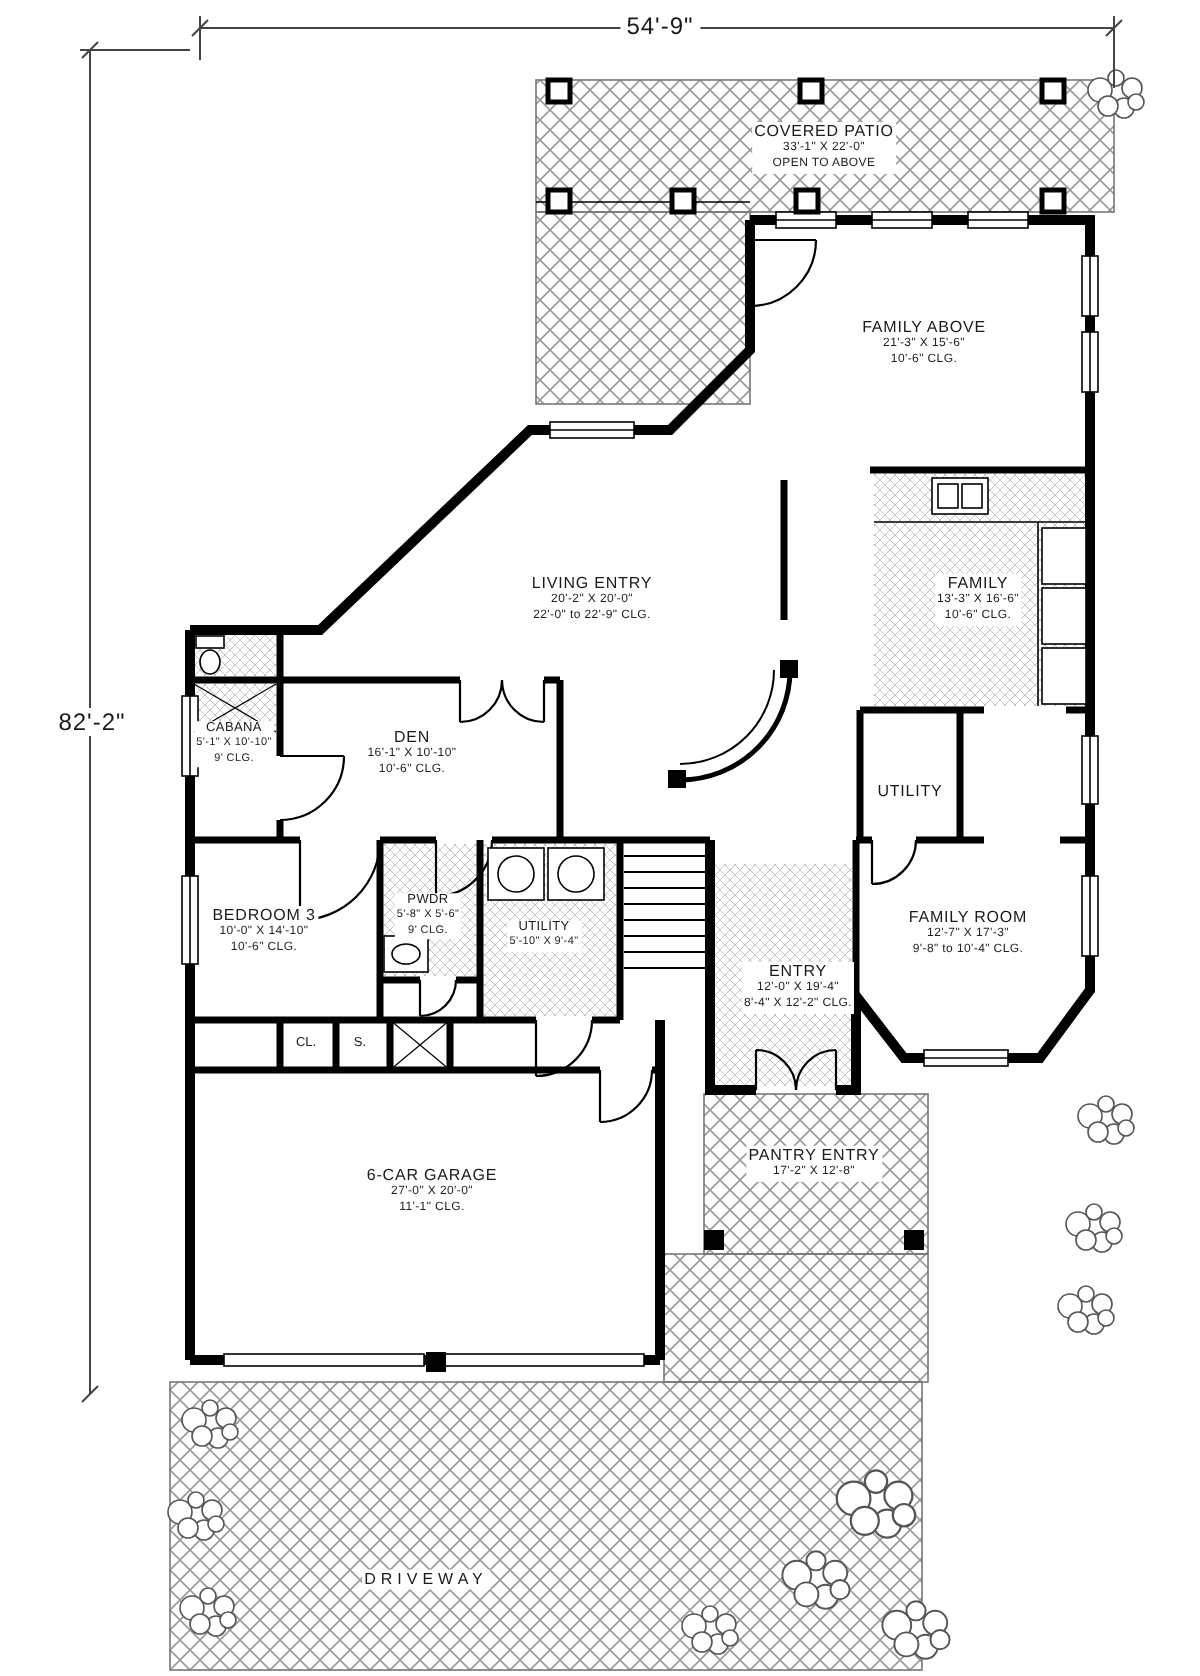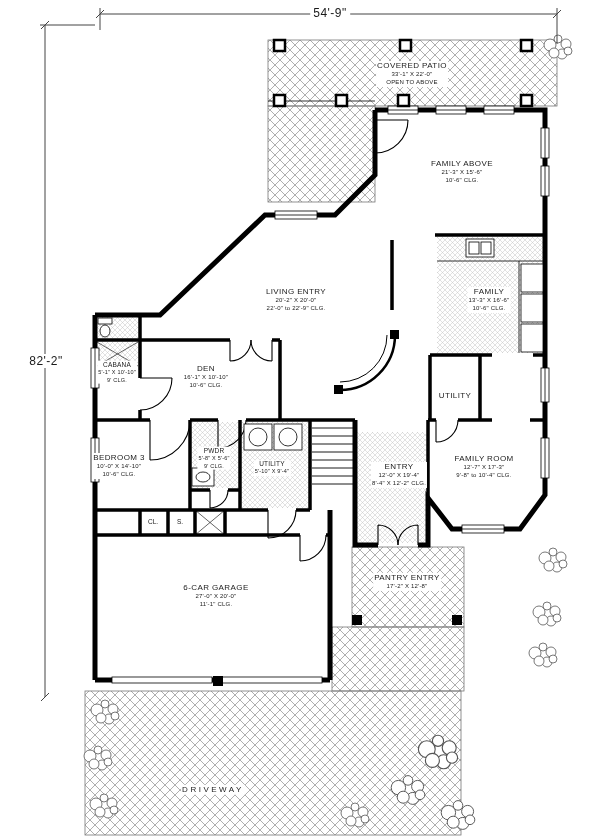--- a/index.html
+++ b/index.html
@@ -224,38 +224,38 @@
   <div class="label tiny" style="left:117px;top:372px">
     <div class="rname">CABANA</div>
     <div class="rdim">5'-1" X 10'-10"</div>
     <div class="rdim">9' CLG.</div>
   </div>
 
   <div class="label" style="left:455px;top:396px">
     <div class="rname">UTILITY</div>
   </div>
 
-  <div class="label" style="left:119px;top:466px">
+  <div class="label" style="left:132px;top:466px">
     <div class="rname">BEDROOM 3</div>
     <div class="rdim">10'-0" X 14'-10"</div>
     <div class="rdim">10'-6" CLG.</div>
   </div>
 
   <div class="label tiny" style="left:214px;top:458px">
     <div class="rname">PWDR</div>
     <div class="rdim">5'-8" X 5'-6"</div>
     <div class="rdim">9' CLG.</div>
   </div>
 
   <div class="label tiny" style="left:272px;top:468px">
     <div class="rname">UTILITY</div>
     <div class="rdim">5'-10" X 9'-4"</div>
   </div>
 
-  <div class="label" style="left:399px;top:475px">
+  <div class="label" style="left:399px;top:494px">
     <div class="rname">ENTRY</div>
     <div class="rdim">12'-0" X 19'-4"</div>
     <div class="rdim">8'-4" X 12'-2" CLG.</div>
   </div>
 
   <div class="label" style="left:484px;top:467px">
     <div class="rname">FAMILY ROOM</div>
     <div class="rdim">12'-7" X 17'-3"</div>
     <div class="rdim">9'-8" to 10'-4" CLG.</div>
   </div>

